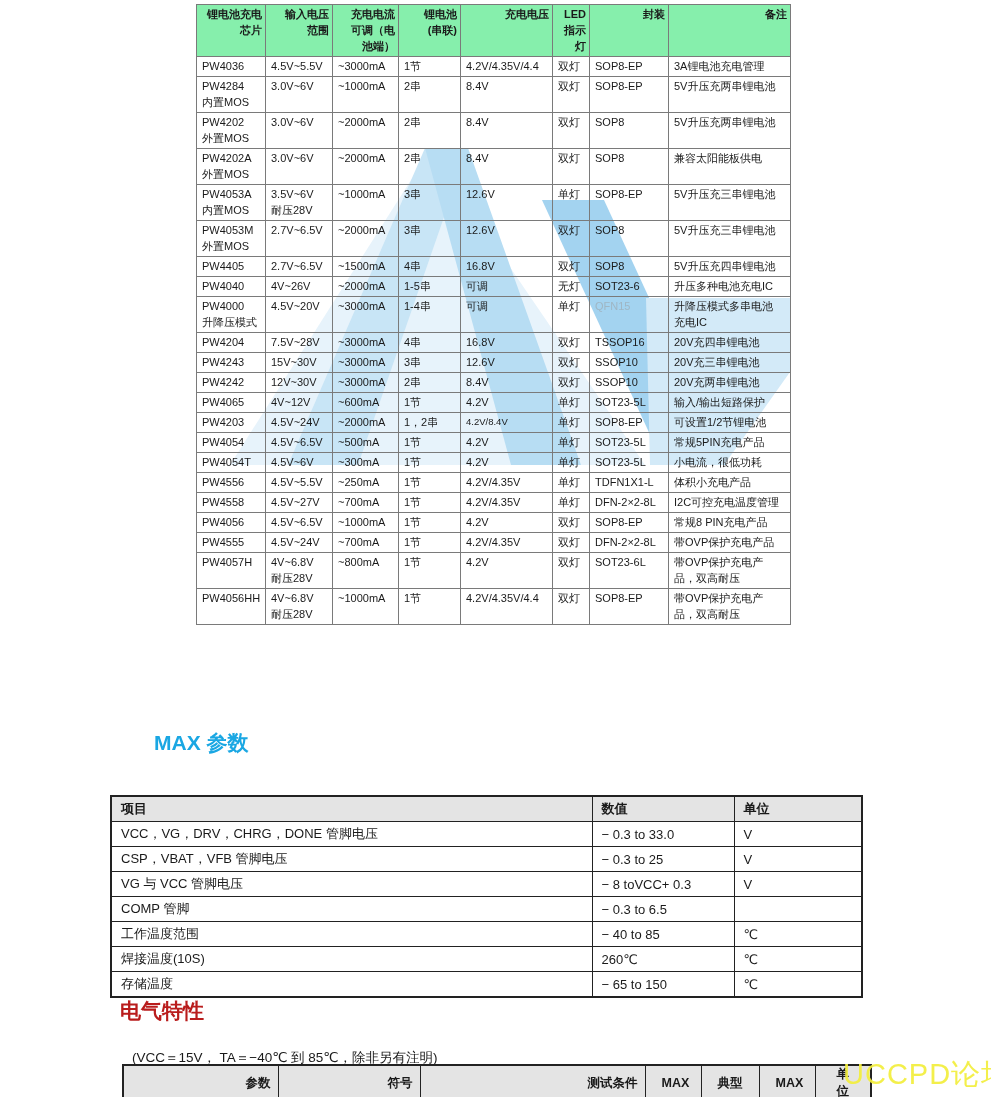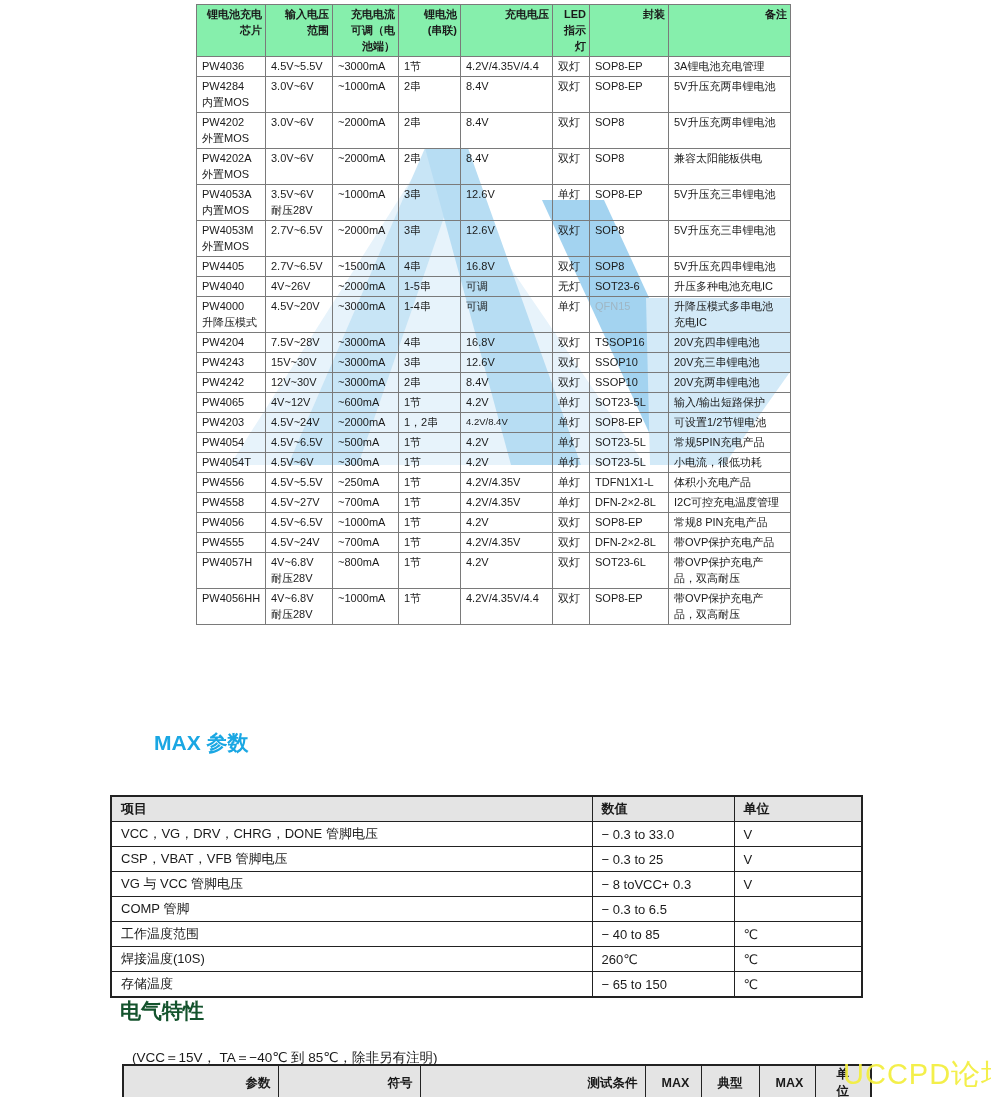--- a/index.html
+++ b/index.html
@@ -376,21 +376,21 @@
         </tr>
         <tr>
           <td>存储温度</td>
           <td>− 65 to 150</td>
           <td>℃</td>
         </tr>
       </tbody>
   </table>
 </div>
 
-<h2 class="section-title" style="left: 120px; top: 997px; color: #14532d;">电气特性</h2>
+<h2 class="section-title" style="left: 120px; top: 997px; color: #b91c1c;">电气特性</h2>
 
 <p class="cond-line">(VCC＝15V，  TA＝−40℃ 到 85℃，除非另有注明)</p>
 
 <div class="elec-table-wrap">
   <table id="elec-table">
     <colgroup>
       <col style="width:155px">
         <col style="width:142px">
         <col style="width:225px">
       <col style="width:56px">

